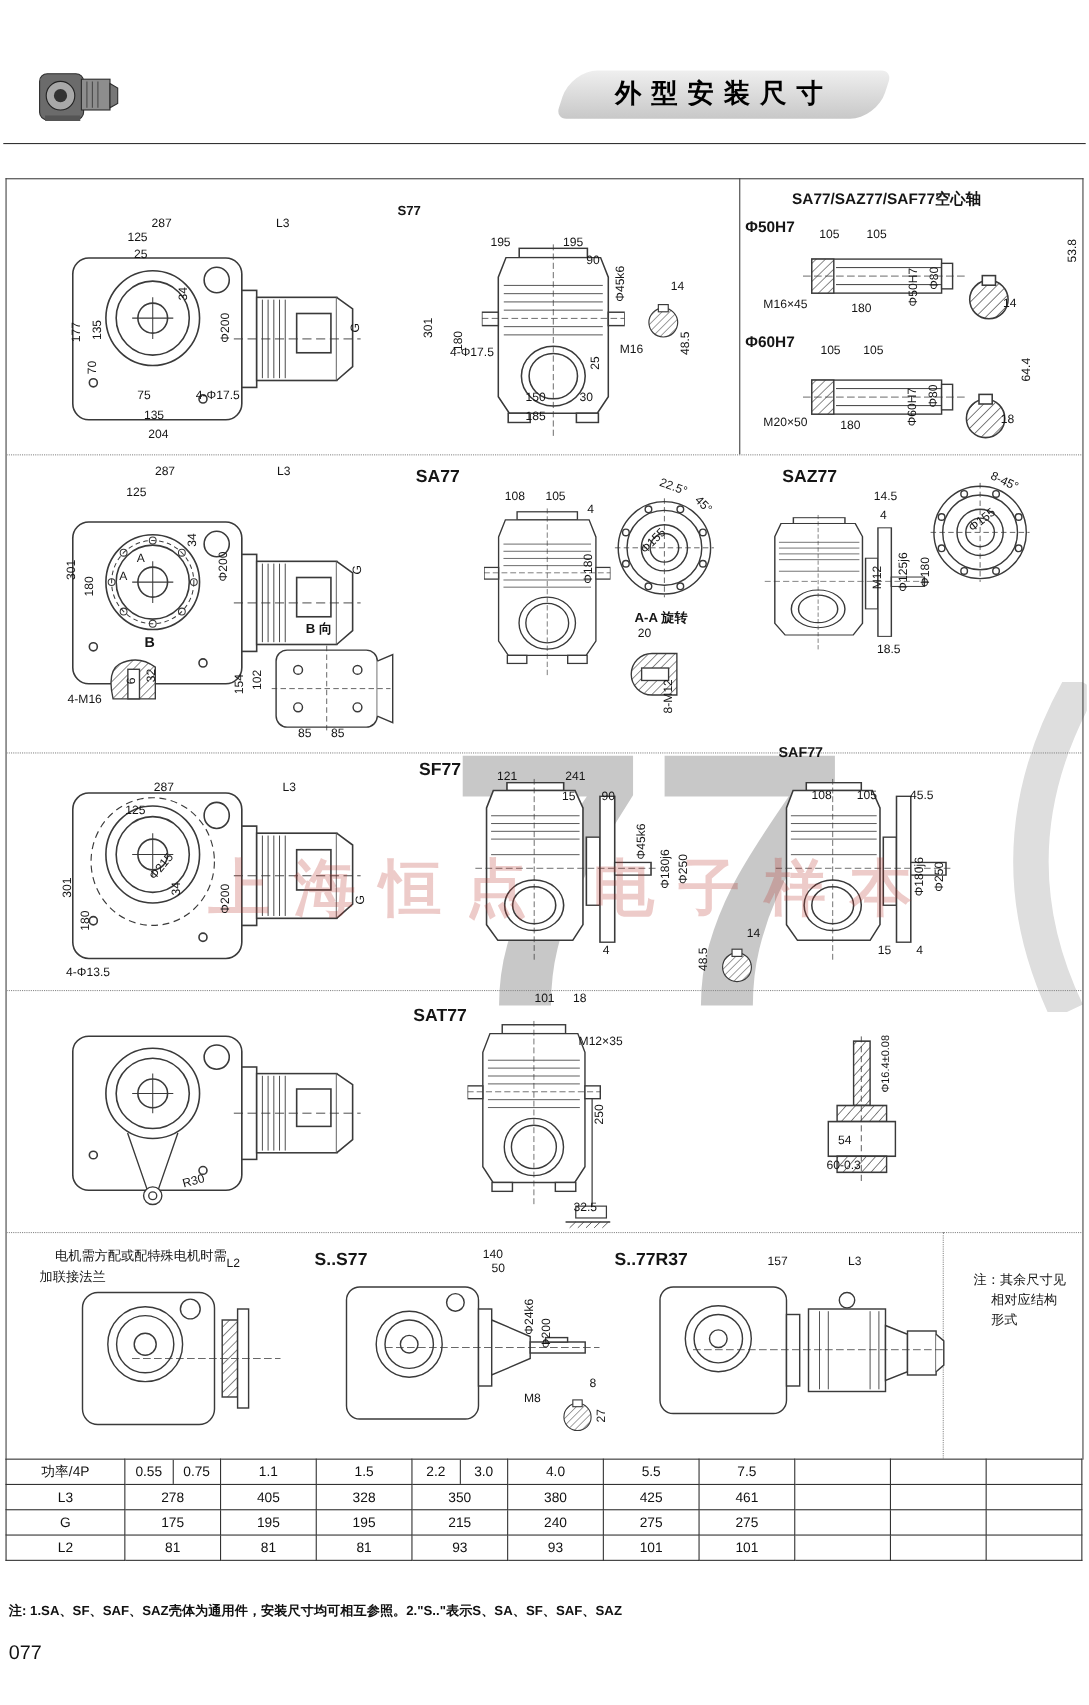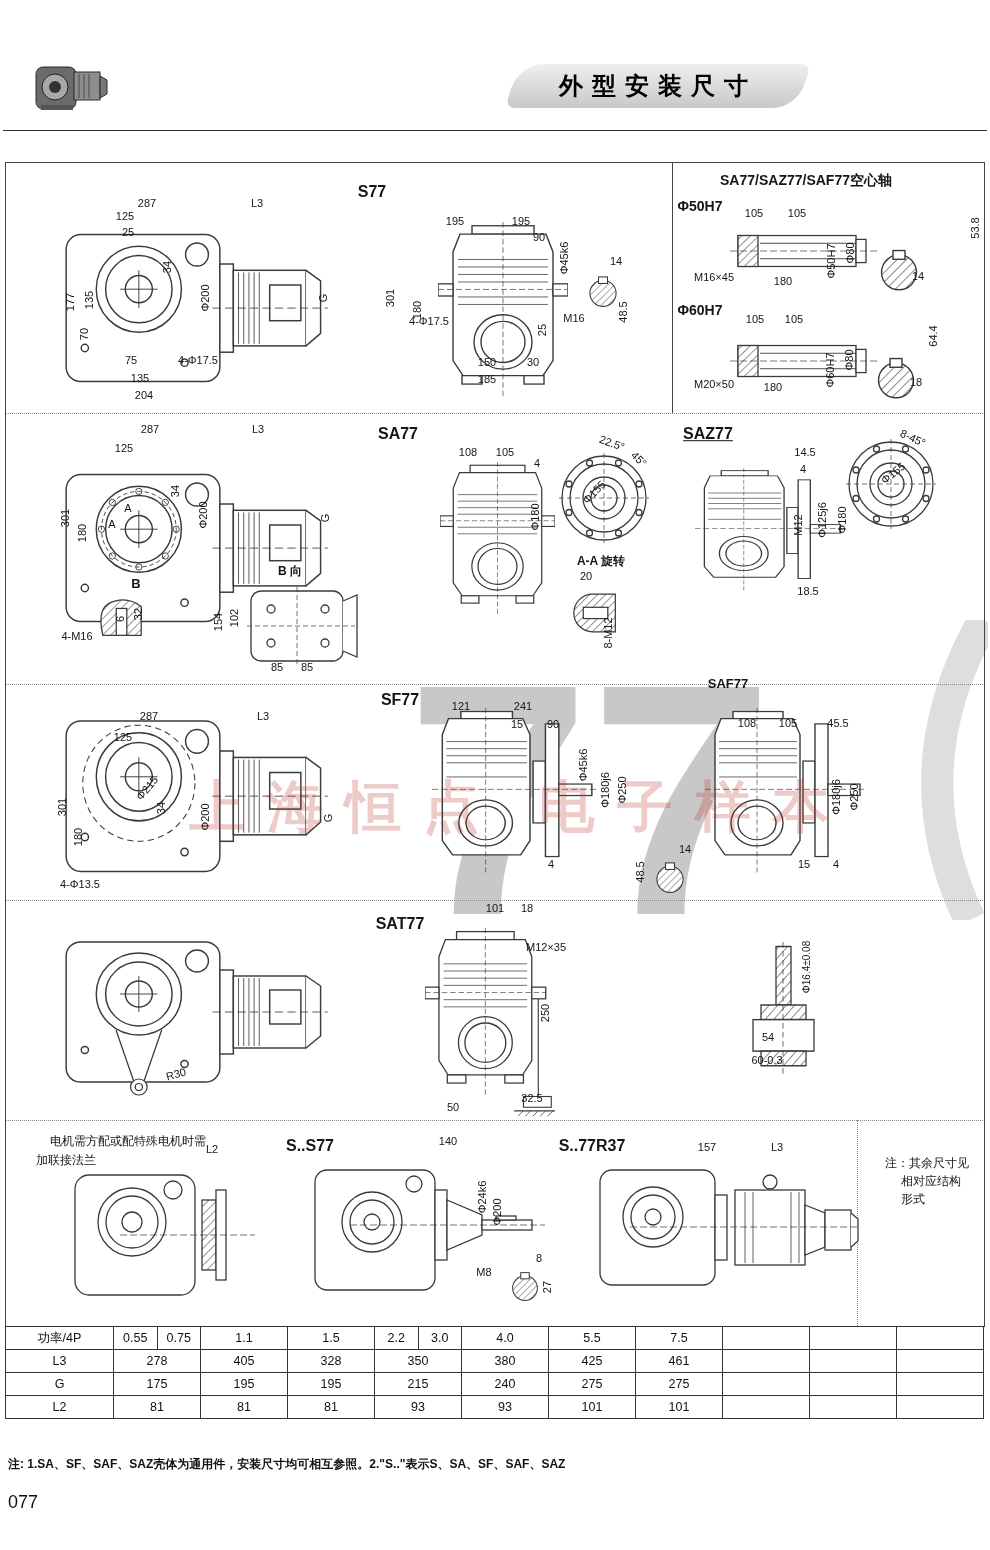--- a/index.html
+++ b/index.html
@@ -398,21 +398,21 @@
           <td>101</td>
           <td></td>
           <td></td>
           <td></td>
         </tr>
       </tbody>
   </table>
   <div id="footnote">注: 1.SA、SF、SAF、SAZ壳体为通用件，安装尺寸均可相互参照。2."S.."表示S、SA、SF、SAF、SAZ</div>
   <div id="pagenum">077</div>
 
-<span class="dim ttl" style="left: 372px; top: 192px; font-size: 16px; transform: translate(-50%, -50%);">S77</span>
+<span class="dim ttl" style="left: 372px; top: 192px; font-size: 12px; transform: translate(-50%, -50%);">S77</span>
     <span class="dim" style="left: 147px; top: 203px; transform: translate(-50%, -50%);">287</span>
     <span class="dim" style="left: 257px; top: 203px; transform: translate(-50%, -50%);">L3</span>
     <span class="dim" style="left: 125px; top: 216px; transform: translate(-50%, -50%);">125</span>
     <span class="dim" style="left: 128px; top: 232px; transform: translate(-50%, -50%);">25</span>
     <span class="dim" style="left: 70px; top: 302px; transform: translate(-50%, -50%) rotate(-90deg);">177</span>
     <span class="dim" style="left: 89px; top: 300px; transform: translate(-50%, -50%) rotate(-90deg);">135</span>
     <span class="dim" style="left: 84px; top: 334px; transform: translate(-50%, -50%) rotate(-90deg);">70</span>
     <span class="dim" style="left: 167px; top: 267px; transform: translate(-50%, -50%) rotate(-90deg);">34</span>
     <span class="dim" style="left: 205px; top: 298px; transform: translate(-50%, -50%) rotate(-90deg);">Φ200</span>
     <span class="dim" style="left: 323px; top: 298px; transform: translate(-50%, -50%) rotate(-90deg);">G</span>
@@ -476,21 +476,21 @@
     <span class="dim" style="left: 468px; top: 452px; transform: translate(-50%, -50%);">108</span>
     <span class="dim" style="left: 505px; top: 452px; transform: translate(-50%, -50%);">105</span>
     <span class="dim" style="left: 537px; top: 463px; transform: translate(-50%, -50%);">4</span>
     <span class="dim" style="left: 535px; top: 517px; transform: translate(-50%, -50%) rotate(-90deg);">Φ180</span>
     <span class="dim" style="left: 612px; top: 443px; transform: translate(-50%, -50%) rotate(20deg);">22.5°</span>
     <span class="dim" style="left: 639px; top: 459px; transform: translate(-50%, -50%) rotate(45deg);">45°</span>
     <span class="dim" style="left: 594px; top: 492px; transform: translate(-50%, -50%) rotate(-45deg);">Φ155</span>
     <span class="dim ttl" style="left: 601px; top: 562px; font-size: 12px; transform: translate(-50%, -50%);">A-A 旋转</span>
     <span class="dim" style="left: 586px; top: 576px; transform: translate(-50%, -50%);">20</span>
     <span class="dim" style="left: 608px; top: 633px; transform: translate(-50%, -50%) rotate(-90deg);">8-M12</span>
-    <span class="dim ttl" style="left: 708px; top: 434px; font-size: 16px; transform: translate(-50%, -50%); text-decoration: underline;">SAZ77</span>
+    <span class="dim ttl" style="left: 736px; top: 434px; font-size: 16px; transform: translate(-50%, -50%);">SAZ77</span>
     <span class="dim" style="left: 805px; top: 452px; transform: translate(-50%, -50%);">14.5</span>
     <span class="dim" style="left: 803px; top: 469px; transform: translate(-50%, -50%);">4</span>
     <span class="dim" style="left: 798px; top: 525px; transform: translate(-50%, -50%) rotate(-90deg);">M12</span>
     <span class="dim" style="left: 822px; top: 520px; transform: translate(-50%, -50%) rotate(-90deg);">Φ125j6</span>
     <span class="dim" style="left: 842px; top: 520px; transform: translate(-50%, -50%) rotate(-90deg);">Φ180</span>
     <span class="dim" style="left: 808px; top: 591px; transform: translate(-50%, -50%);">18.5</span>
     <span class="dim" style="left: 913px; top: 438px; transform: translate(-50%, -50%) rotate(25deg);">8-45°</span>
     <span class="dim" style="left: 893px; top: 473px; transform: translate(-50%, -50%) rotate(-38deg);">Φ155</span>
     <span class="dim ttl" style="left: 400px; top: 700px; font-size: 16px; transform: translate(-50%, -50%);">SF77</span>
     <span class="dim" style="left: 149px; top: 716px; transform: translate(-50%, -50%);">287</span>
@@ -529,21 +529,21 @@
     <span class="dim" style="left: 545px; top: 1013px; transform: translate(-50%, -50%) rotate(-90deg);">250</span>
     <span class="dim" style="left: 532px; top: 1098px; transform: translate(-50%, -50%);">32.5</span>
     <span class="dim" style="left: 806px; top: 967px; font-size: 10px; transform: translate(-50%, -50%) rotate(-90deg);">Φ16.4±0.08</span>
     <span class="dim" style="left: 768px; top: 1037px; transform: translate(-50%, -50%);">54</span>
     <span class="dim" style="left: 767px; top: 1060px; transform: translate(-50%, -50%);">60-0.3</span>
     <span class="dim" style="left: 128px; top: 1142px; font-size: 12px; transform: translate(-50%, -50%);">电机需方配或配特殊电机时需</span>
     <span class="dim" style="left: 66px; top: 1161px; font-size: 12px; transform: translate(-50%, -50%);">加联接法兰</span>
     <span class="dim" style="left: 212px; top: 1149px; transform: translate(-50%, -50%);">L2</span>
     <span class="dim ttl" style="left: 310px; top: 1146px; font-size: 16px; transform: translate(-50%, -50%);">S..S77</span>
     <span class="dim" style="left: 448px; top: 1141px; transform: translate(-50%, -50%);">140</span>
-    <span class="dim" style="left: 453px; top: 1107px; transform: translate(-50%, -50%); text-align: center;">50</span>
+    <span class="dim" style="left: 453px; top: 1153px; transform: translate(-50%, -50%); text-align: center;">50</span>
     <span class="dim" style="left: 482px; top: 1197px; transform: translate(-50%, -50%) rotate(-90deg);">Φ24k6</span>
     <span class="dim" style="left: 497px; top: 1212px; transform: translate(-50%, -50%) rotate(-90deg);">Φ200</span>
     <span class="dim" style="left: 484px; top: 1272px; transform: translate(-50%, -50%);">M8</span>
     <span class="dim" style="left: 539px; top: 1258px; transform: translate(-50%, -50%);">8</span>
     <span class="dim" style="left: 547px; top: 1287px; transform: translate(-50%, -50%) rotate(-90deg);">27</span>
     <span class="dim ttl" style="left: 592px; top: 1146px; font-size: 16px; transform: translate(-50%, -50%);">S..77R37</span>
     <span class="dim" style="left: 707px; top: 1147px; transform: translate(-50%, -50%);">157</span>
     <span class="dim" style="left: 777px; top: 1147px; transform: translate(-50%, -50%);">L3</span>
     <span class="dim" style="left: 927px; top: 1164px; font-size: 12px; transform: translate(-50%, -50%);">注：其余尺寸见</span>
     <span class="dim" style="left: 931px; top: 1182px; font-size: 12px; transform: translate(-50%, -50%);">相对应结构</span>

